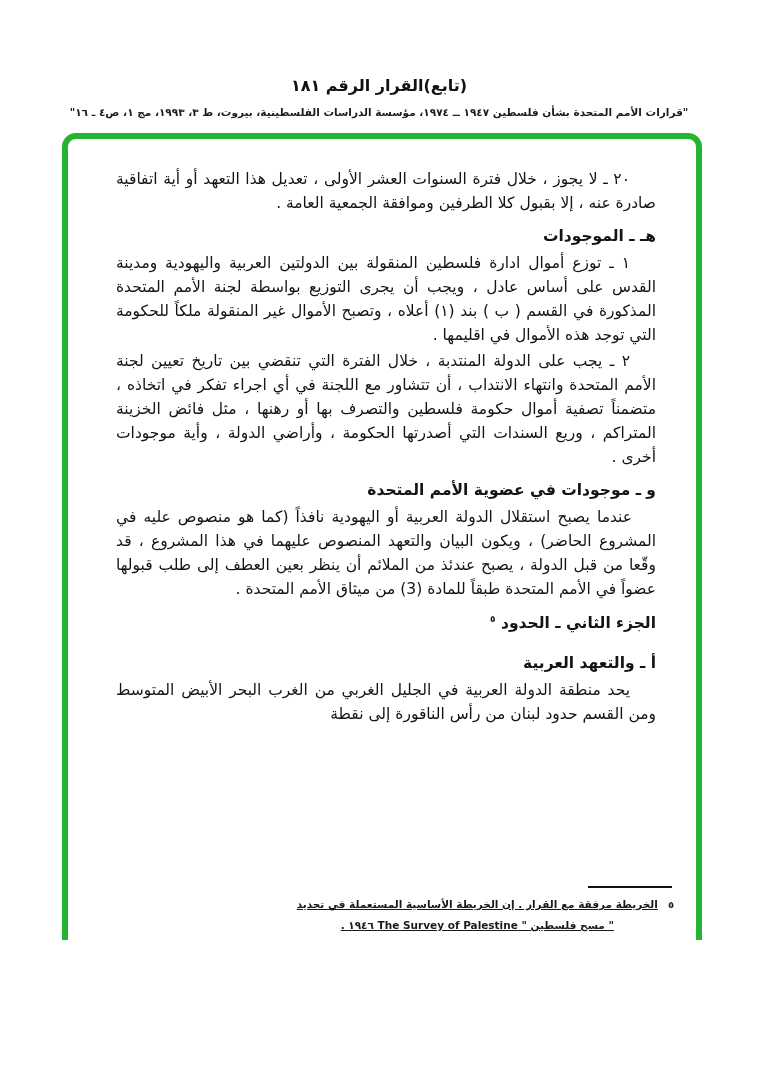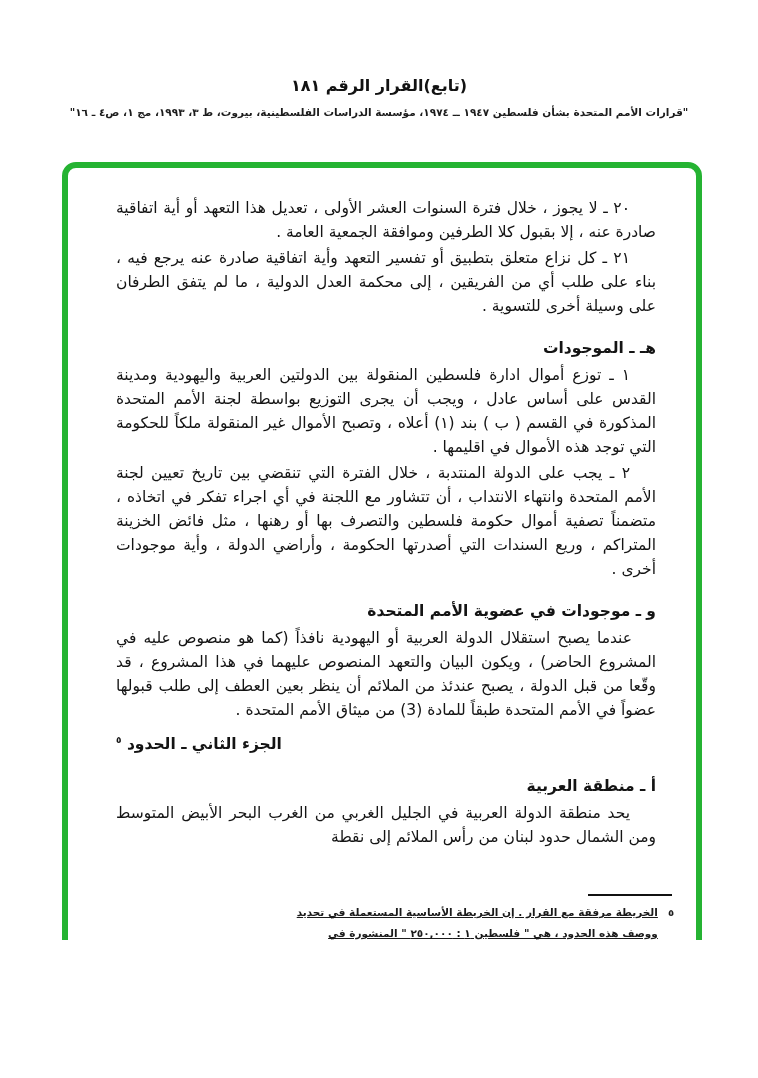--- a/index.html
+++ b/index.html
@@ -35,21 +35,21 @@
     text-align: center;
     direction: rtl;
     font-size: 10.5px;
     font-weight: bold;
     color: #1c1c1c;
     white-space: nowrap;
   }
   .doc-frame {
     position: absolute;
     left: 62px;
-    top: 162px;
+    top: 133px;
     width: 628px;
     height: 813px;
     border: 6px solid #25b332;
     border-radius: 14px;
     background: #ffffff;
   }
   .doc-content {
     position: absolute;
     top: 28px;
     right: 40px;
@@ -59,28 +59,28 @@
     font-size: 15.5px;
     line-height: 24px;
     color: #141414;
   }
   .para {
     margin: 0 0 2px 0;
     text-indent: 26px;
   }
   .para.no-indent { text-indent: 24px; }
   .section-heading {
-    margin: 18px 0 3px 0;
+    margin: 9px 0 3px 0;
     font-weight: bold;
     text-indent: 0;
   }
   .center-heading {
     margin: 6px 0 16px 0;
     font-weight: bold;
-    text-align: left;
+    text-align: right;
   }
   .center-heading sup {
     font-size: 9px;
     font-weight: bold;
   }
   .footnote {
     position: absolute;
     right: 22px;
     bottom: 16px;
     direction: rtl;
@@ -127,47 +127,45 @@
 
   <div class="header-title">(تابع)القرار الرقم ١٨١</div>
 
   <div class="header-source">"قرارات الأمم المتحدة بشأن فلسطين ١٩٤٧ ــ ١٩٧٤، مؤسسة الدراسات الفلسطينية، بيروت، ط ٣، ١٩٩٣، مج ١، ص٤ ـ ١٦"</div>
 
   <div class="doc-frame">
     <div class="doc-content">
 
       <p class="para">٢٠ ـ لا يجوز ، خلال فترة السنوات العشر الأولى ، تعديل هذا التعهد أو أية اتفاقية صادرة عنه ، إلا بقبول كلا الطرفين وموافقة الجمعية العامة .</p>
 
-      <p class="para">٢١ ـ كل نزاع متعلق بتطبيق أو تفسير التعهد وأية اتفاقية صادرة عنه يرجع فيه ، بناء على طلب أي من الفريقين ، إلى محكمة العدل الدولية ، ما لم يتفق الطرفان على وسيلة أخرى للتسوية .</p>
 
       <p class="section-heading">هـ ـ الموجودات</p>
 
       <p class="para">١ ـ توزع أموال ادارة فلسطين المنقولة بين الدولتين العربية واليهودية ومدينة القدس على أساس عادل ، ويجب أن يجرى التوزيع بواسطة لجنة الأمم المتحدة المذكورة في القسم ( ب ) بند (١) أعلاه ، وتصبح الأموال غير المنقولة ملكاً للحكومة التي توجد هذه الأموال في اقليمها .</p>
 
       <p class="para">٢ ـ يجب على الدولة المنتدبة ، خلال الفترة التي تنقضي بين تاريخ تعيين لجنة الأمم المتحدة وانتهاء الانتداب ، أن تتشاور مع اللجنة في أي اجراء تفكر في اتخاذه ، متضمناً تصفية أموال حكومة فلسطين والتصرف بها أو رهنها ، مثل فائض الخزينة المتراكم ، وريع السندات التي أصدرتها الحكومة ، وأراضي الدولة ، وأية موجودات أخرى .</p>
 
       <p class="section-heading">و ـ موجودات في عضوية الأمم المتحدة</p>
 
       <p class="para no-indent">عندما يصبح استقلال الدولة العربية أو اليهودية نافذاً (كما هو منصوص عليه في المشروع الحاضر) ، ويكون البيان والتعهد المنصوص عليهما في هذا المشروع ، قد وقّعا من قبل الدولة ، يصبح عندئذ من الملائم أن ينظر بعين العطف إلى طلب قبولها عضواً في الأمم المتحدة طبقاً للمادة (3) من ميثاق الأمم المتحدة .</p>
 
       <p class="center-heading"><span>الجزء الثاني ـ الحدود</span>&nbsp;<sup>٥</sup></p>
 
-      <p class="section-heading">أ ـ منطقة العربية</p>
+      <p class="section-heading">أ ـ والتعهد العربية</p>
 
-      <p class="para">يحد منطقة الدولة العربية في الجليل الغربي من الغرب البحر الأبيض المتوسط ومن الشمال حدود لبنان من رأس الملائم إلى نقطة</p>
+      <p class="para">يحد منطقة الدولة العربية في الجليل الغربي من الغرب البحر الأبيض المتوسط ومن القسم حدود لبنان من رأس الناقورة إلى نقطة</p>
 
     </div>
 
     <div class="footnote">
       <div class="fn-rule"></div>
       <div class="fn-row">
         <span class="fn-marker">٥</span>
         <div class="fn-lines">
           <div class="fn-line">الخريطة مرفقة مع القرار . إن الخريطة الأساسية المستعملة في تحديد</div>
-          <div class="fn-line">ووصف هذه الحدود ، هي " فلسطين ١ : ٢٥٠,٠٠٠ "  المنشورة في</div>
           <div class="fn-line center">" مسح فلسطين "  The Survey of Palestine  ١٩٤٦ .</div>
         </div>
       </div>
     </div>
   </div>
 
   <div class="page-number">١٥</div>
 
 </div>
 

